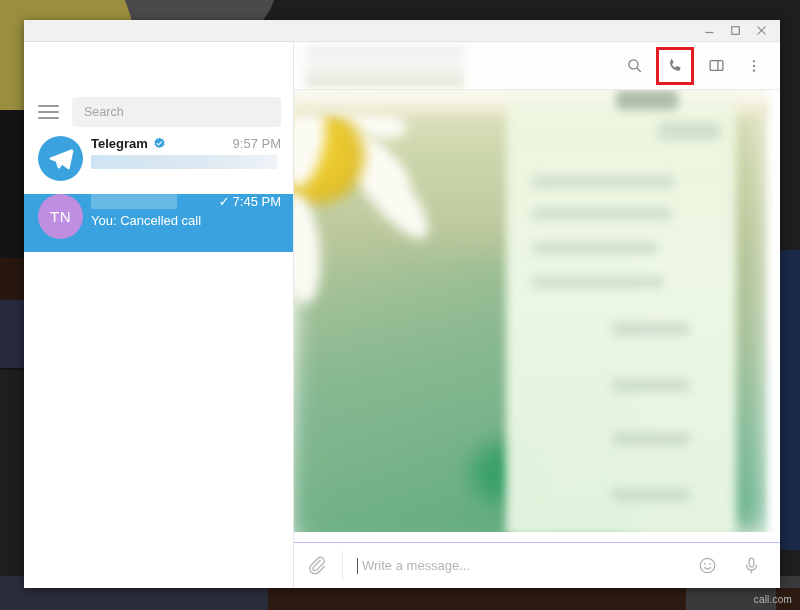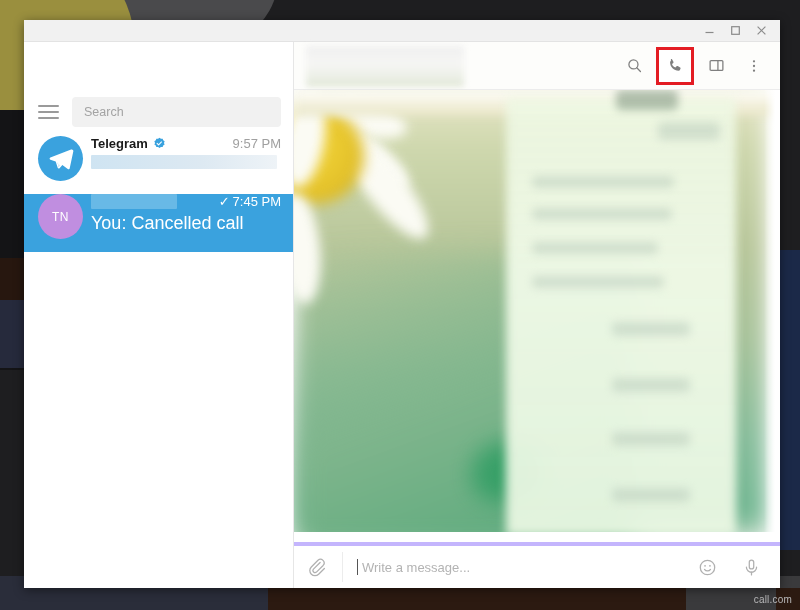--- a/index.html
+++ b/index.html
@@ -198,21 +198,21 @@
     border-radius: 50%;
     display: flex;
     align-items: center;
     justify-content: center;
     overflow: hidden;
   }
   .avatar.telegram { background: #3aa2de; }
   .avatar.initials {
     background: #c08ee0;
     color: #ffffff;
-    font-size: 12px;
+    font-size: 15px;
     font-weight: 400;
     letter-spacing: .4px;
   }
   .chat-meta {
     flex: 1 1 auto;
     min-width: 0;
     display: flex;
     flex-direction: column;
     gap: 4px;
     justify-content: center;
@@ -242,21 +242,21 @@
     margin-left: auto;
     font-size: 13px;
     color: #a0a0a0;
     white-space: nowrap;
     display: flex;
     align-items: center;
     gap: 3px;
   }
   .chat-row.selected .chat-time { color: #ffffff; }
   .chat-preview {
-    font-size: 18px;
+    font-size: 13px;
     color: #909090;
     white-space: nowrap;
     overflow: hidden;
     text-overflow: ellipsis;
   }
   .chat-row.selected .chat-preview { color: #ffffff; }
   .preview-redacted {
     width: 186px; height: 14px;
     background: linear-gradient(90deg,#cfe4f2 0%,#dde9f2 60%,#eef3f7 100%);
     border-radius: 1px;
@@ -416,21 +416,21 @@
     position: absolute;
     left: 0; right: 0; bottom: 0;
     height: 10px;
     background: #ffffff;
   }
 
   
   .composer {
     height: 46px;
     flex: 0 0 46px;
-    border-top: 4px solid #c4b5fd;
+    border-top: 1px solid #c4b5fd;
     display: flex;
     align-items: center;
     padding: 0 14px 0 8px;
     gap: 10px;
     background: #ffffff;
   }
   .cmp-btn {
     width: 30px; height: 30px;
     display: flex;
     align-items: center;

